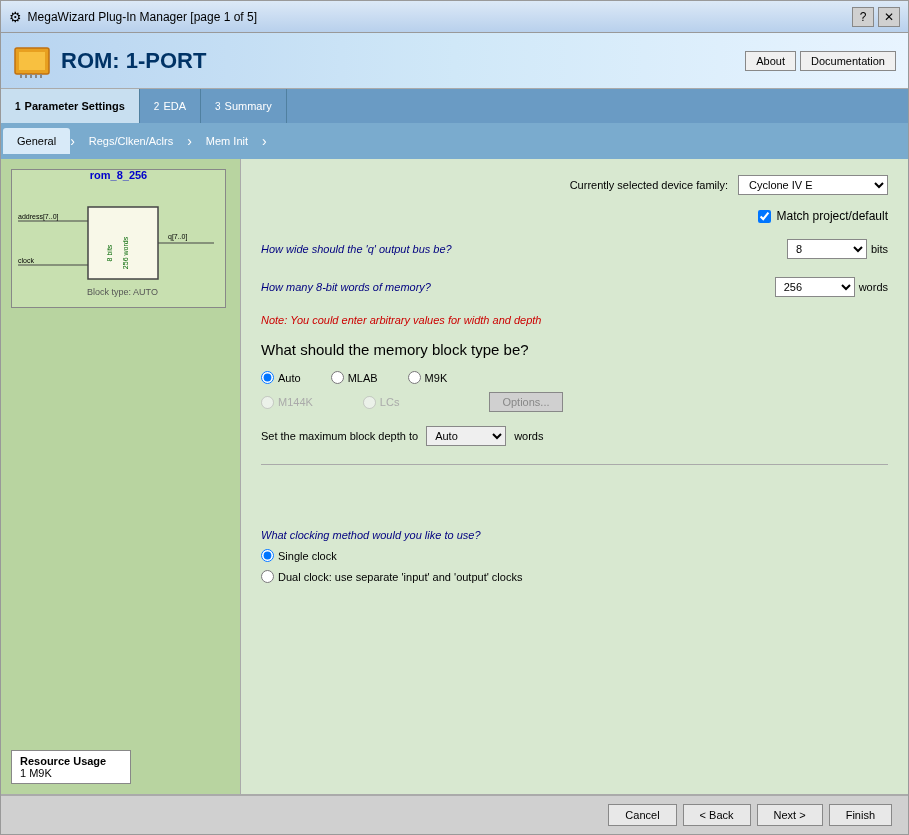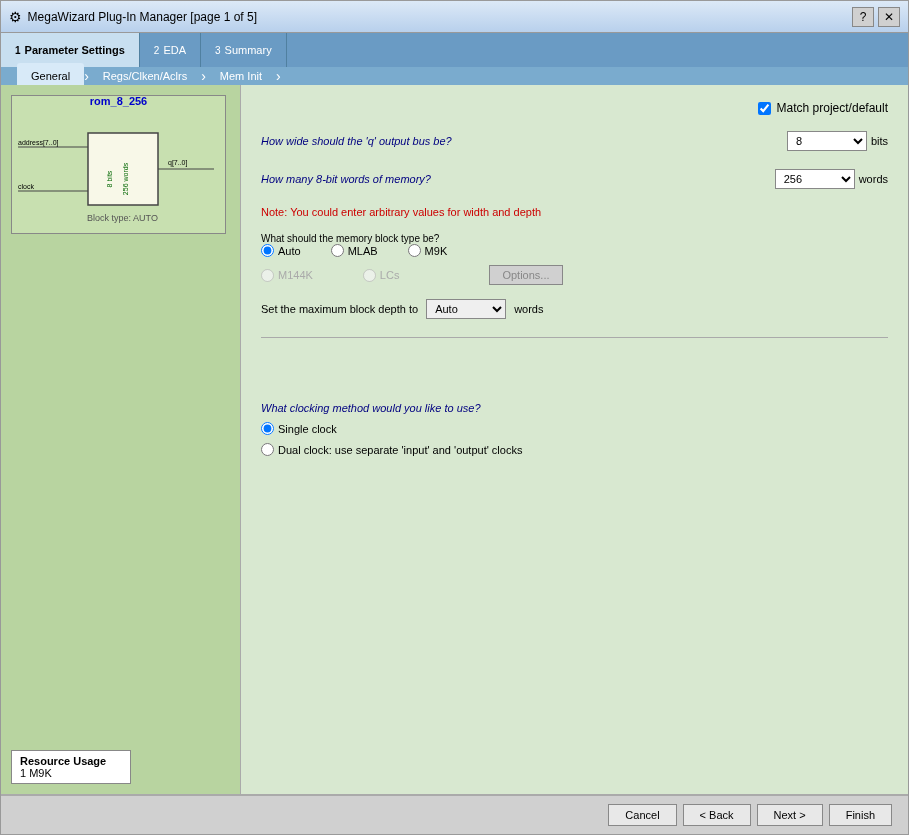--- a/index.html
+++ b/index.html
@@ -107,22 +107,22 @@
       color: #000;
       font-weight: bold;
     }
     .tab-number {
       font-size: 10px;
     }
     .sub-tabs-row {
       background: #7aabce;
       display: flex;
       align-items: center;
-      height: 18px;
-      padding: 0 16px;
+      height: 36px;
+      padding: 0 2px;
       gap: 0;
     }
     .sub-tab {
       display: flex;
       align-items: center;
       padding: 0 14px;
       height: 26px;
       font-size: 11px;
       color: #fff;
       cursor: pointer;
@@ -237,25 +237,26 @@
       font-size: 11px;
       border: 1px solid #888;
       background: #fff;
     }
     .unit-label {
       font-size: 11px;
     }
     .note-text {
       font-size: 11px;
       color: #cc0000;
+      font-style: italic;
     }
     .section-question {
-      font-size: 10px;
+      font-size: 15px;
       color: #000;
-      margin-bottom: 0;
+      margin-bottom: 13px;
     }
     .radio-group {
       display: flex;
       gap: 30px;
       align-items: center;
       flex-wrap: wrap;
     }
     .radio-item {
       display: flex;
       align-items: center;
@@ -332,20 +333,40 @@
     <div class="title-bar-left">
       <span style="font-size:14px;">⚙</span>
       <span class="title-bar-text">MegaWizard Plug-In Manager [page 1 of 5]</span>
     </div>
     <div class="title-bar-controls">
       <div class="title-btn">?</div>
       <div class="title-btn">✕</div>
     </div>
   </div>
 
+  <div class="header-section">
+    <div class="header-left">
+      <div class="header-icon">
+        <svg width="38" height="38" viewBox="0 0 38 38">
+          <rect x="2" y="6" width="34" height="26" rx="2" fill="#e8a020" stroke="#c07010" stroke-width="1.5"></rect>
+          <rect x="6" y="10" width="26" height="18" fill="#f8c040"></rect>
+          <line x1="8" y1="32" x2="8" y2="36" stroke="#888" stroke-width="2"></line>
+          <line x1="13" y1="32" x2="13" y2="36" stroke="#888" stroke-width="2"></line>
+          <line x1="18" y1="32" x2="18" y2="36" stroke="#888" stroke-width="2"></line>
+          <line x1="23" y1="32" x2="23" y2="36" stroke="#888" stroke-width="2"></line>
+          <line x1="28" y1="32" x2="28" y2="36" stroke="#888" stroke-width="2"></line>
+        </svg>
+      </div>
+      <span class="header-title">ROM: 1-PORT</span>
+    </div>
+    <div class="header-buttons">
+      <button class="header-btn">About</button>
+      <button class="header-btn">Documentation</button>
+    </div>
+  </div>
 
   <div class="tabs-row">
     <div class="tab active">
       <span class="tab-number">1</span>
       <span>Parameter Settings</span>
     </div>
     <div class="tab">
       <span class="tab-number">2</span>
       <span>EDA</span>
     </div>
@@ -398,20 +419,26 @@
       <div style="flex:1;"></div>
 
       <div class="resource-box">
         <div style="font-weight:bold;">Resource Usage</div>
         <div>1 M9K</div>
       </div>
     </div>
 
     <div class="right-panel">
 
+      <div class="device-row">
+        <span class="device-label">Currently selected device family:</span>
+        <select class="device-select">
+          <option>Cyclone IV E</option>
+        </select>
+      </div>
 
       <div class="match-row">
         <input type="checkbox" checked="" style="">
         <span>Match project/default</span>
       </div>
 
       <div class="question-row">
         <span class="question-text">How wide should the 'q' output bus be?</span>
         <div class="input-group">
           <select class="num-input">

